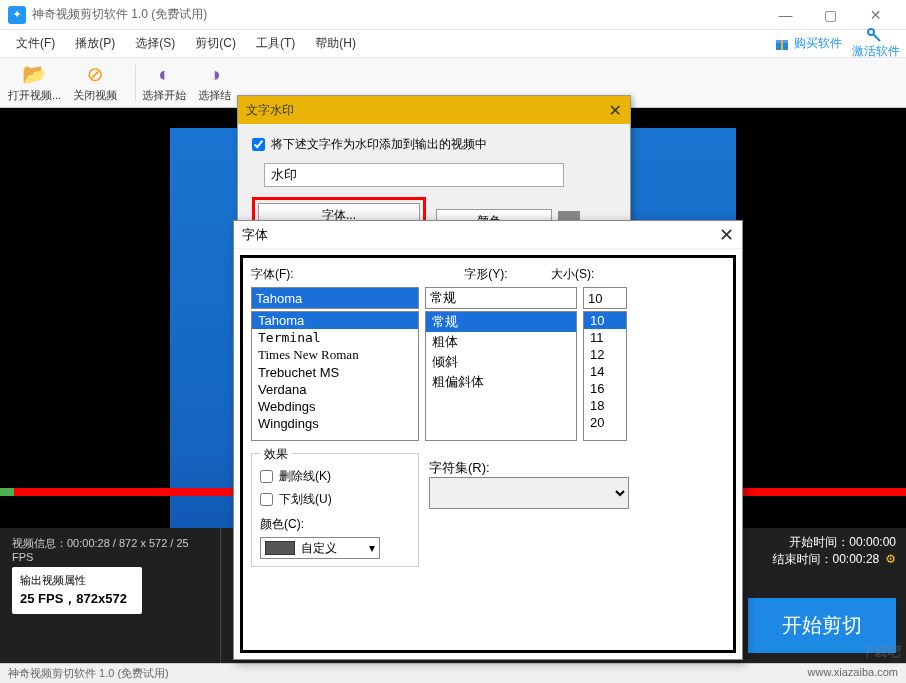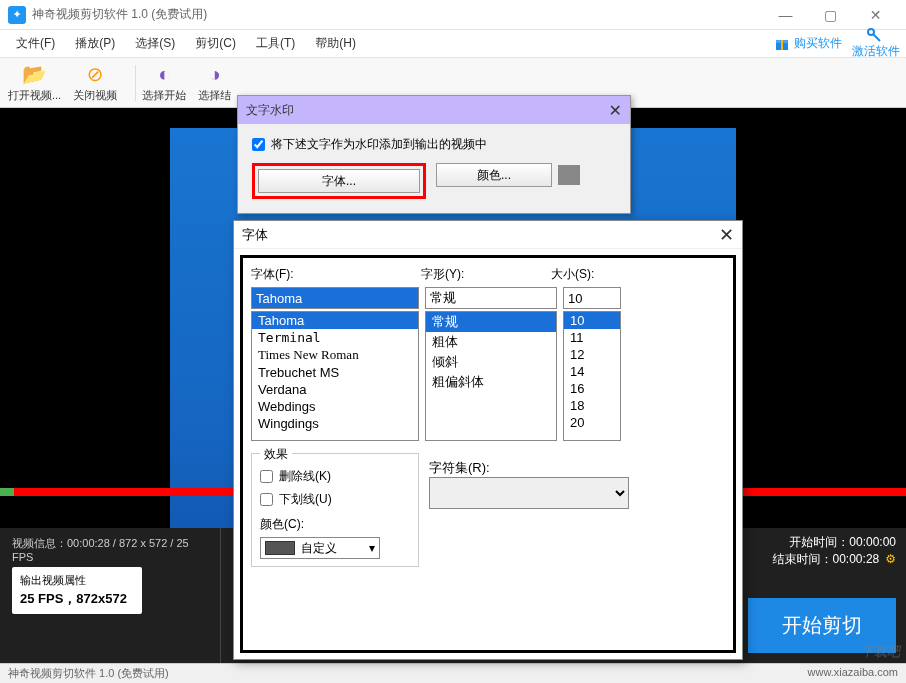--- a/index.html
+++ b/index.html
@@ -48,50 +48,50 @@
 .infoPanel .filter { color:#ccc; }
 .infoPanel .right { position:absolute; right:10px; top:6px; text-align:right; font-size:12px; }
 .infoPanel .startcut { position:absolute; right:10px; bottom:10px; background:#1e88e5; color:#fff; padding:14px 34px; font-size:20px; }
 .infoPanel .gear { color:#ffc107; margin-left:6px; }
 
 
 .statusbar { position: absolute; left:0; right:0; bottom:0; height:20px; background:#f0f0f0; border-top:1px solid #ccc; font-size:11px; color:#666; padding:2px 8px; display:flex; justify-content:space-between; }
 
 
 .dlg-wm { position:absolute; left:237px; top:95px; width:394px; background:#f0f0f0; border:1px solid #959595; box-shadow:2px 2px 6px rgba(0,0,0,0.3); }
-.dlg-wm .dlg-title { height:28px; display:flex; align-items:center; padding:2px 8px; font-size:12px; color:#333; background:#c4b5fd;text-align:center; }
+.dlg-wm .dlg-title { height:28px; display:flex; align-items:center; padding:2px 8px; font-size:12px; color:#333; background:#eab308;text-align:center; }
 .dlg-wm .dlg-title .close { margin-left:auto; font-size:16px; color:#333; }
 .dlg-wm .body { padding:12px 14px 14px 14px; }
 .dlg-wm .chk { display:flex; align-items:center; margin-bottom:10px; font-size:12px; }
 .dlg-wm .chk input { margin-right:6px; }
 .dlg-wm .txt { width: 300px; height:24px; border:1px solid #aaa; padding:2px 6px; font-size:13px; margin-left:12px; margin-bottom:10px; }
 .dlg-wm .btn { height:24px; border:1px solid #999; background:linear-gradient(#fff,#e8e8e8); font-size:12px; display:flex; align-items:center; justify-content:center; }
 .dlg-wm .font-btn-wrap { width:162px; }
 .dlg-wm .color-sw { width:22px;height:20px;border:1px solid #888;background:#888;margin-left:6px; }
-.dlg-wm .btnrow-outer { display:flex; align-items:flex-start; }
+.dlg-wm .btnrow-outer { display:flex; align-items:flex-end; }
 
 
 .dlg-font { position:absolute; left:233px; top:220px; width:510px; height:440px; background:#fff; border:1px solid #888; box-shadow:3px 3px 10px rgba(0,0,0,0.35); }
 .dlg-font .dlg-title { height:28px; display:flex; align-items:center; padding:0 8px; font-size:13px; background:#fff; border-bottom:1px solid #eee;}
 .dlg-font .dlg-title .close { margin-left:auto; font-size:18px; color:#333; }
 .dlg-font .body { position:relative; padding:8px; border:3px solid #000000; margin:6px; height:calc(100% - 40px); }
 .dlg-font .labels { display:flex; font-size:12px; }
 .dlg-font .labels .l1 { width:170px; }
-.dlg-font .labels .l2 { width:130px; }
+.dlg-font .labels .l2 { width:130px;text-align:center; }
 .dlg-font .labels .l3 { width:60px; }
 .dlg-font .row-inputs { display:flex; margin-top:4px; gap:6px; }
 .dlg-font .inp { border:1px solid #888; height:22px; padding:2px 4px; font-size:13px; }
 .dlg-font .inp.sel { background:#1a6fd8; color:#fff; }
 .dlg-font .listbox { border:1px solid #888; height:130px; overflow-y:scroll; font-size:13px; }
 .dlg-font .listbox .item { padding:1px 6px; }
 .dlg-font .listbox .item.selected { background:#1a6fd8; color:#fff; }
 .dlg-font .row-lists { display:flex; margin-top:2px; gap:6px; }
 .dlg-font .col-f { width:168px; }
-.dlg-font .col-s { width:132px; }
-.dlg-font .col-z { width:58px; }
+.dlg-font .col-s { width:152px; }
+.dlg-font .col-z { width:44px; }
 .dlg-font .btns { position:absolute; right:12px; top:24px; display:flex; flex-direction:column; gap:8px; }
 .dlg-font .btns .b { width:70px; height:26px; border:1px solid #999; background:#f4f4f4; font-size:12px; display:flex;align-items:center;justify-content:center; }
 .dlg-font .group { border:1px solid #ccc; padding:8px; font-size:12px; position:relative; }
 .dlg-font .group .legend { position:absolute; top:-8px; left:8px; background:#fff; padding:0 4px; font-size:12px; }
 .dlg-font .lower { display:flex; gap:10px; margin-top:12px; }
 .dlg-font .lower .effects { width:168px; height:114px; }
 .dlg-font .lower .sample { flex:1; height:90px; display:flex; align-items:center; justify-content:center; color:#bbb; font-size:14px; background:#fff;}
 .dlg-font .chk2 { display:flex; align-items:center; margin:6px 0; }
 .dlg-font .chk2 input { margin-right:6px; }
 .dlg-font .color-sel { display:flex; align-items:center; border:1px solid #888; width:120px; height:22px; padding:0 4px; margin-top:4px;}
@@ -198,20 +198,21 @@
 <div class="dlg-wm">
   <div class="dlg-title">
     <span>文字水印</span>
     <span class="close">✕</span>
   </div>
   <div class="body">
     <label class="chk">
       <input type="checkbox" checked="" style="">
       <span>将下述文字作为水印添加到输出的视频中</span>
     </label>
+    <input class="txt" value="水印" style="">
     <div class="btnrow-outer">
       <div style="border:3px solid #ff0000;padding:3px;">
         <div class="btn font-btn-wrap">字体...</div>
       </div>
       <div style="display:flex;align-items:center;margin-left:10px;">
         <div class="btn" style="width:116px">颜色...</div>
         <div class="color-sw"></div>
       </div>
     </div>
   </div>

